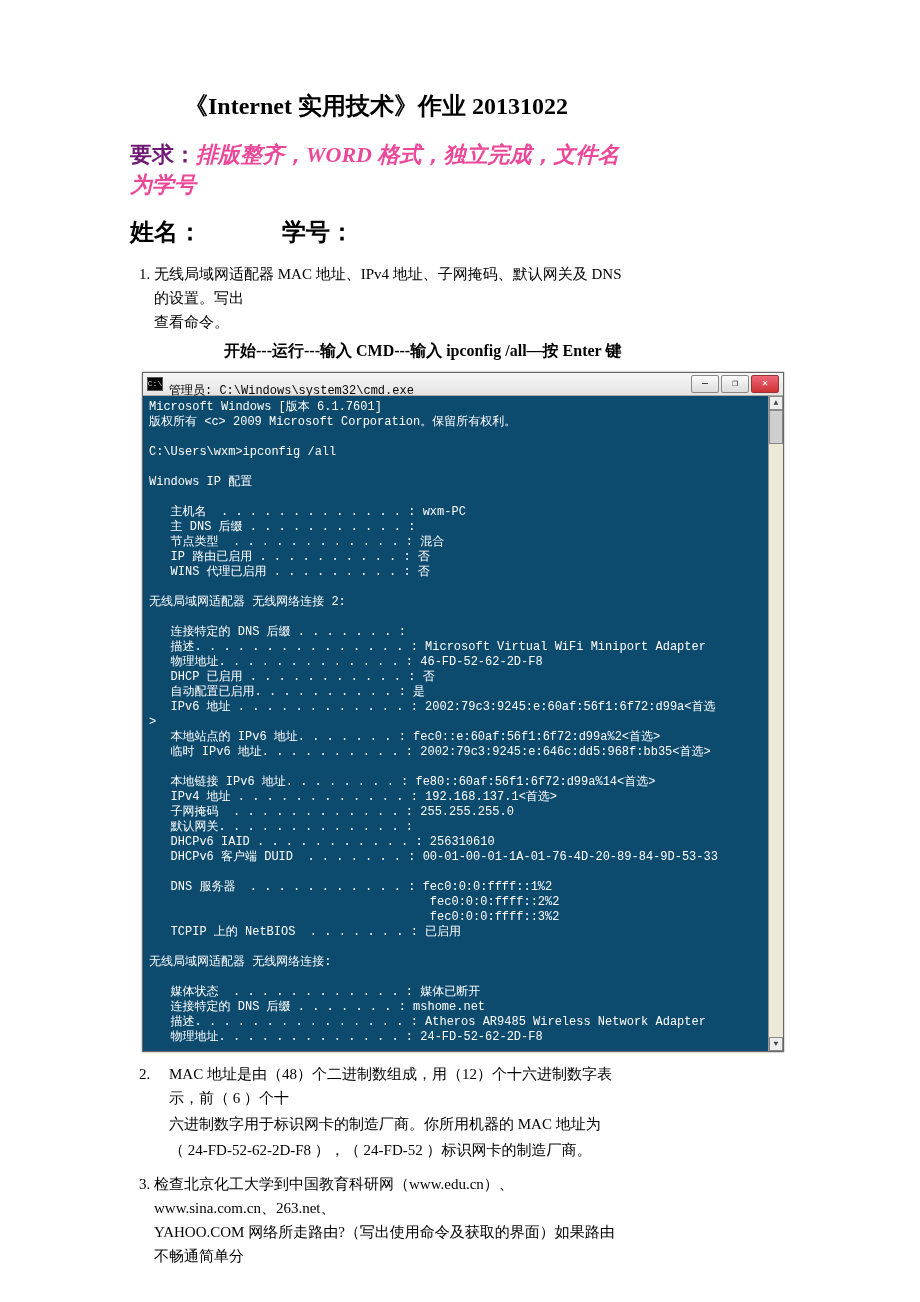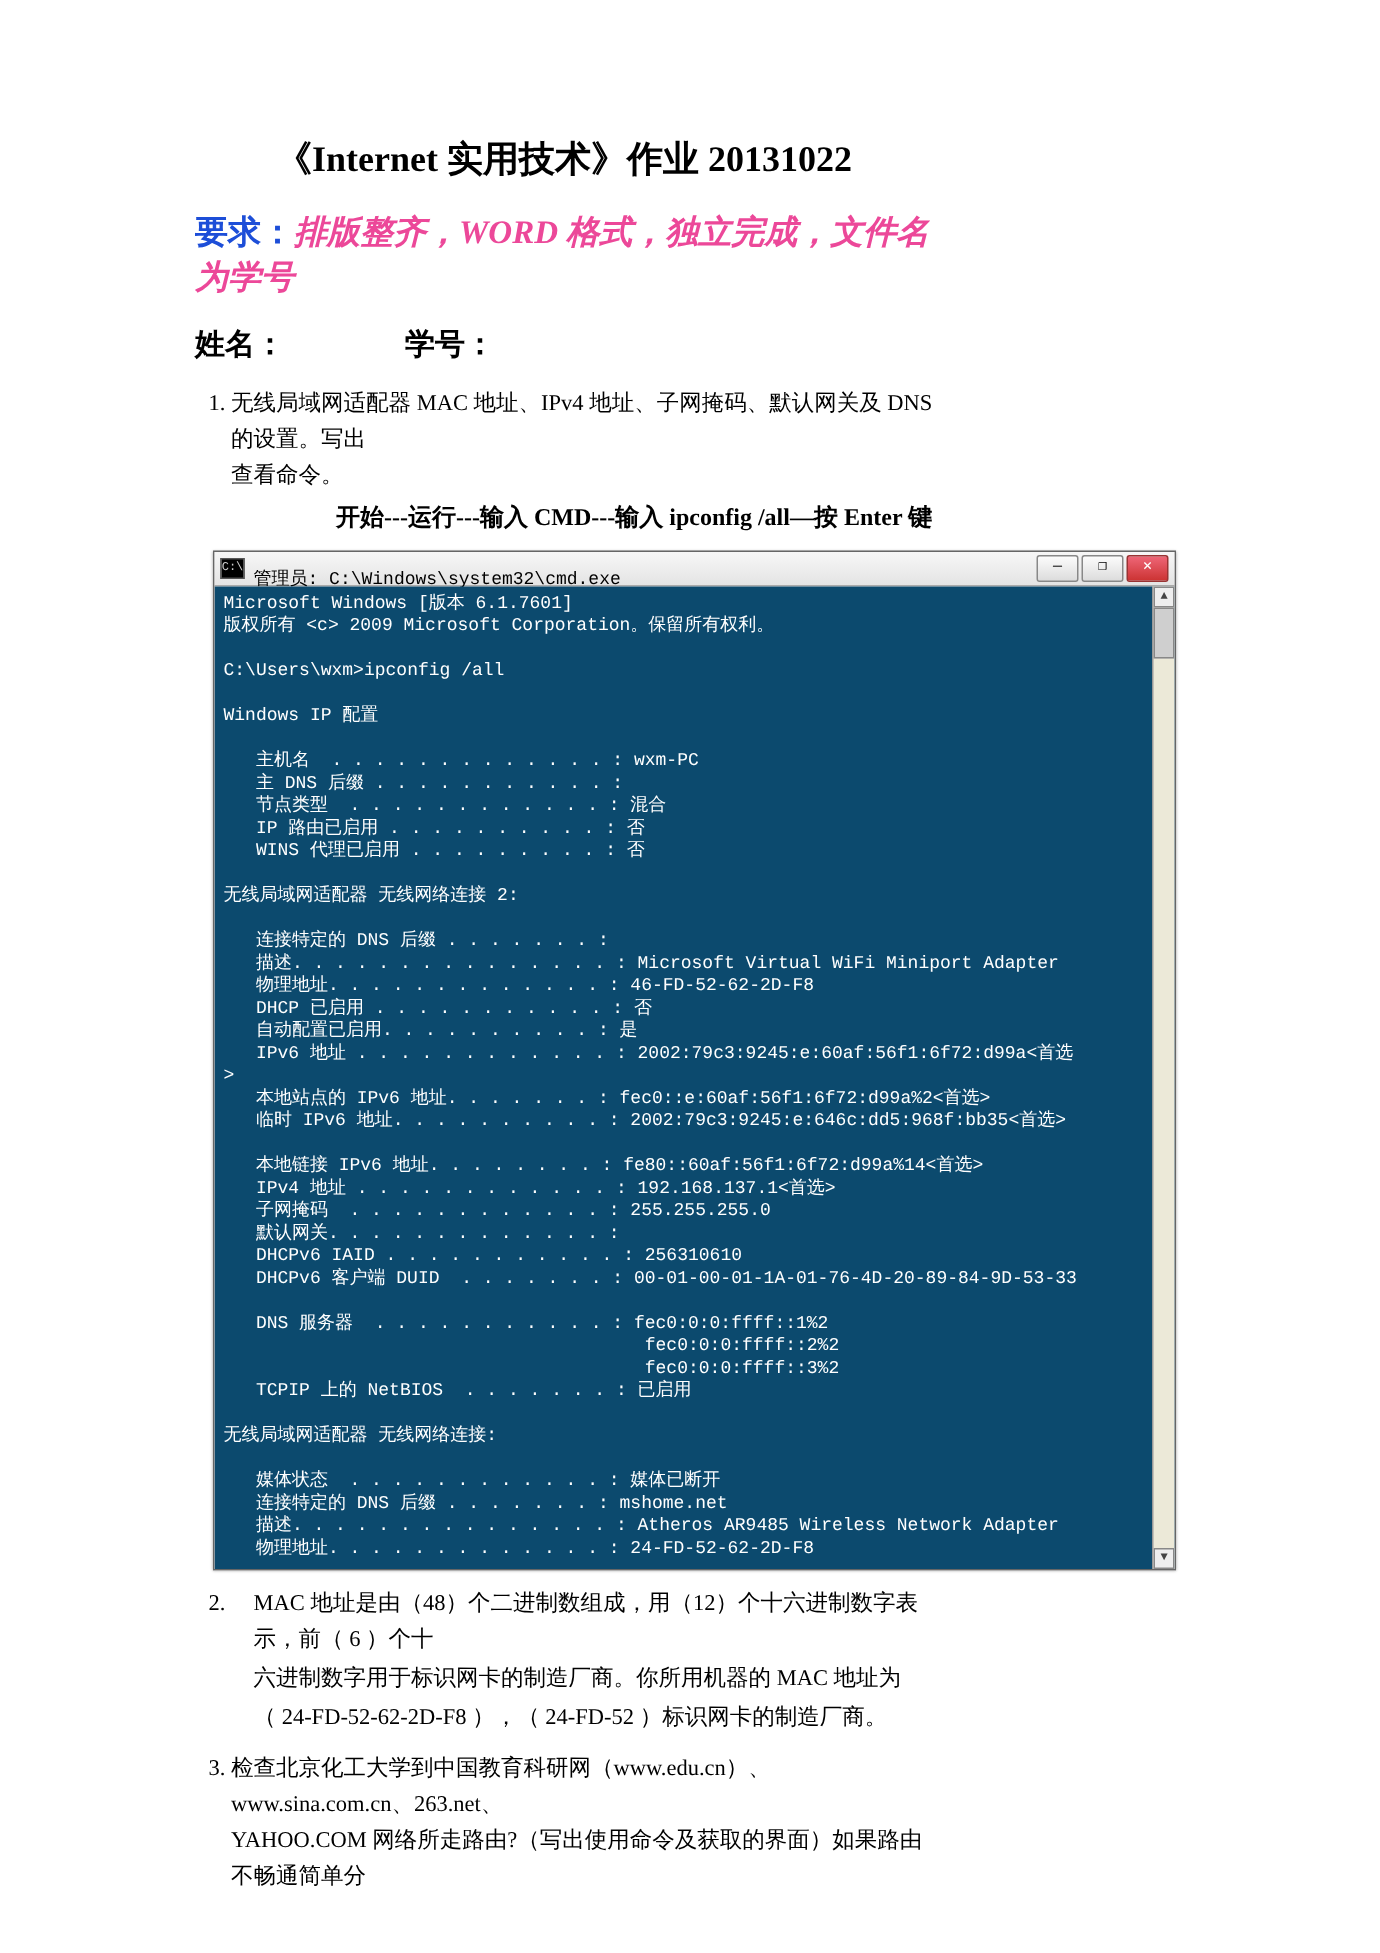--- a/index.html
+++ b/index.html
@@ -21,24 +21,24 @@
     font-weight: bold;
     text-align: center;
     margin: 0 0 18px 0;
     font-family: "SimSun", "Times New Roman", serif;
   }
   .req-line {
     font-size: 22px;
     font-weight: bold;
     margin: 0 0 16px 0;
   }
-  .req-line .prefix { color: #1d4ed8; }
+  .req-line .prefix { color: #701a75; }
   .req-line .red { color: #ec4899; font-family: "SimSun", "Times New Roman", serif; font-style: italic; }
   .name-line {
-    font-size: 20px;
+    font-size: 24px;
     font-weight: bold;
     margin: 0 0 14px 0;
   }
   .name-line .gap { display:inline-block; width: 80px; }
   ol.questions {
     list-style: decimal;
     margin: 0;
     padding: 0 0 0 24px;
     font-size: 15px;
     line-height: 1.6;

